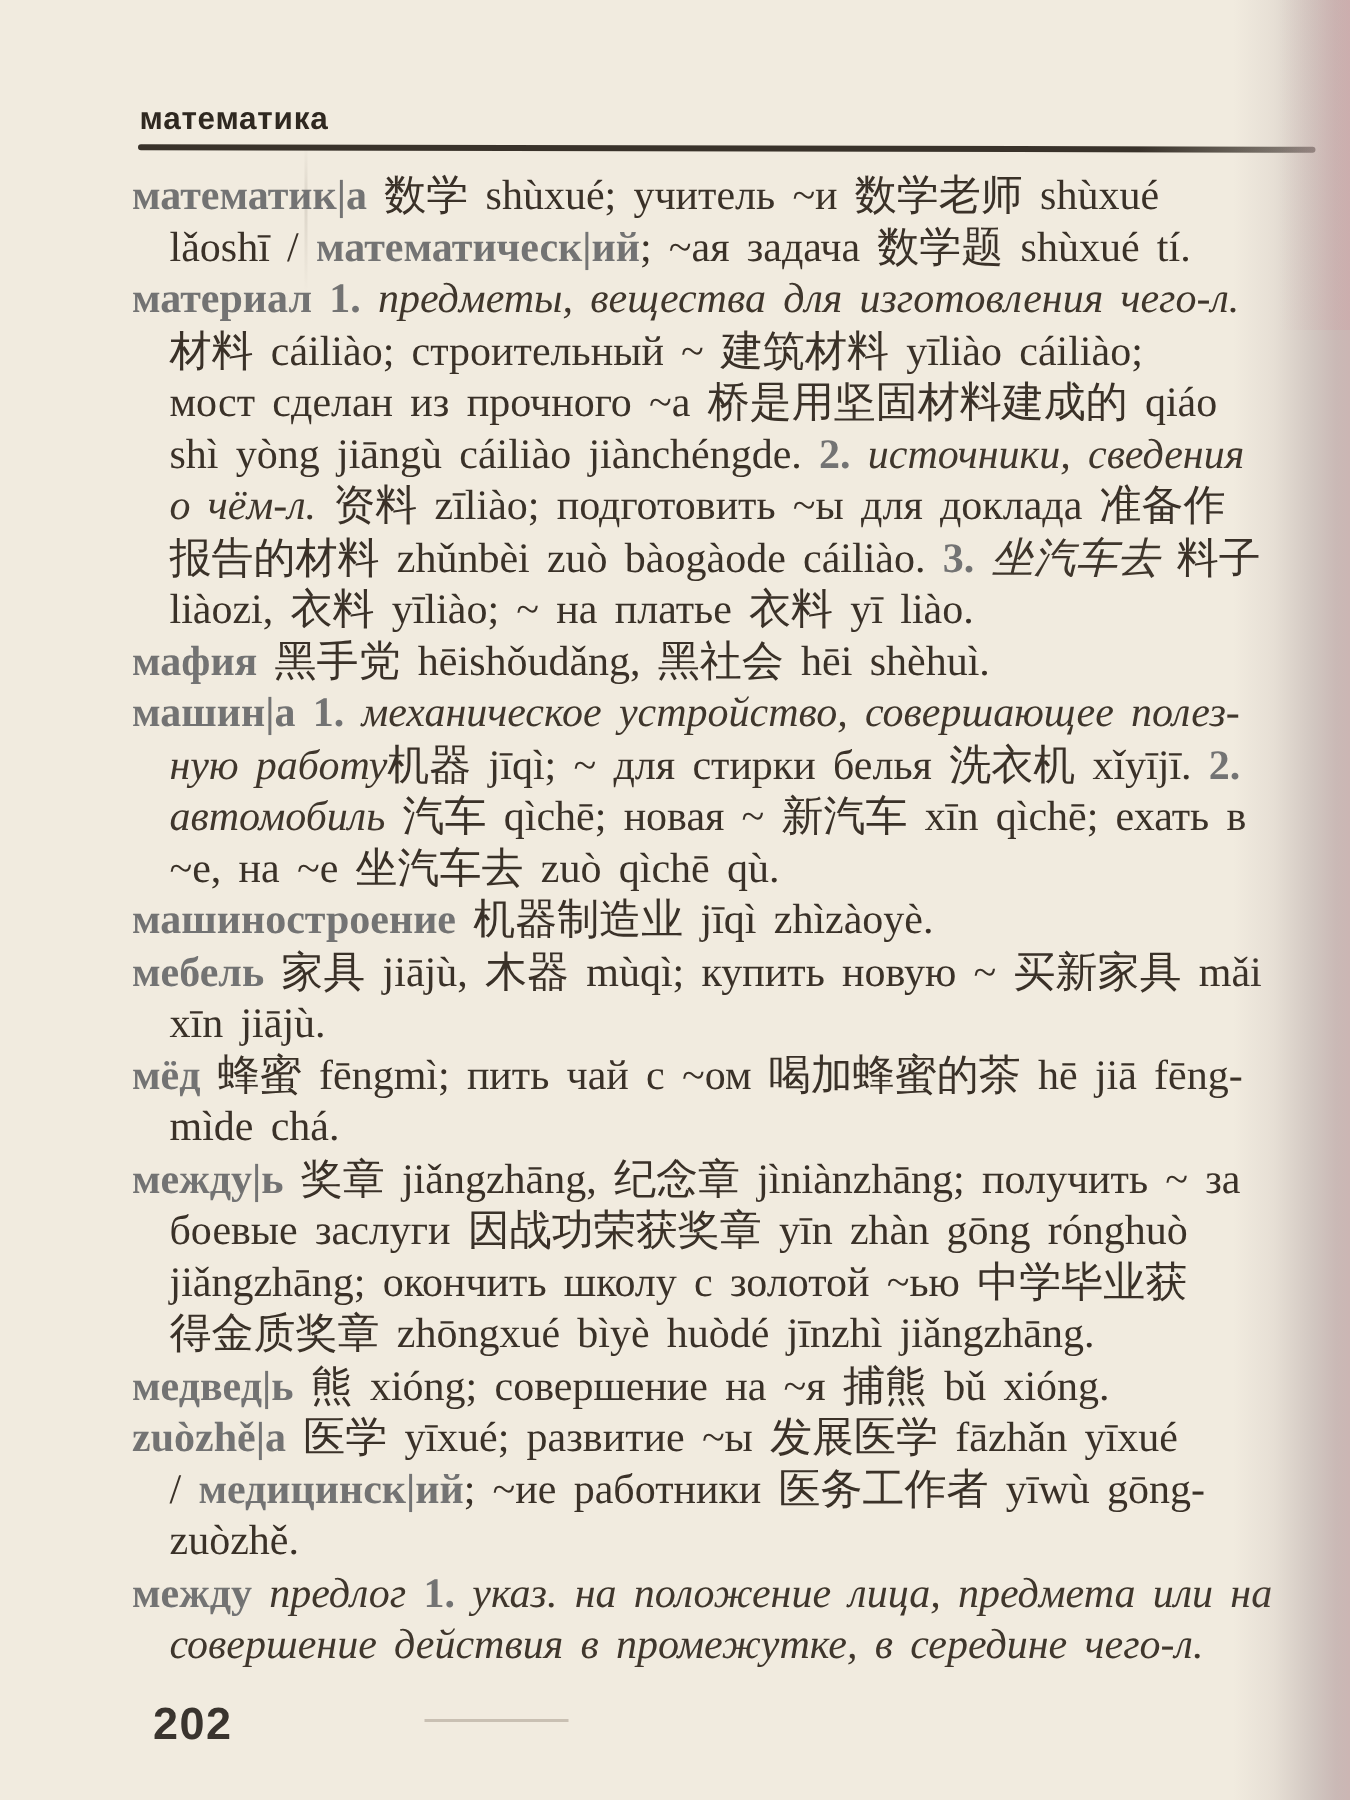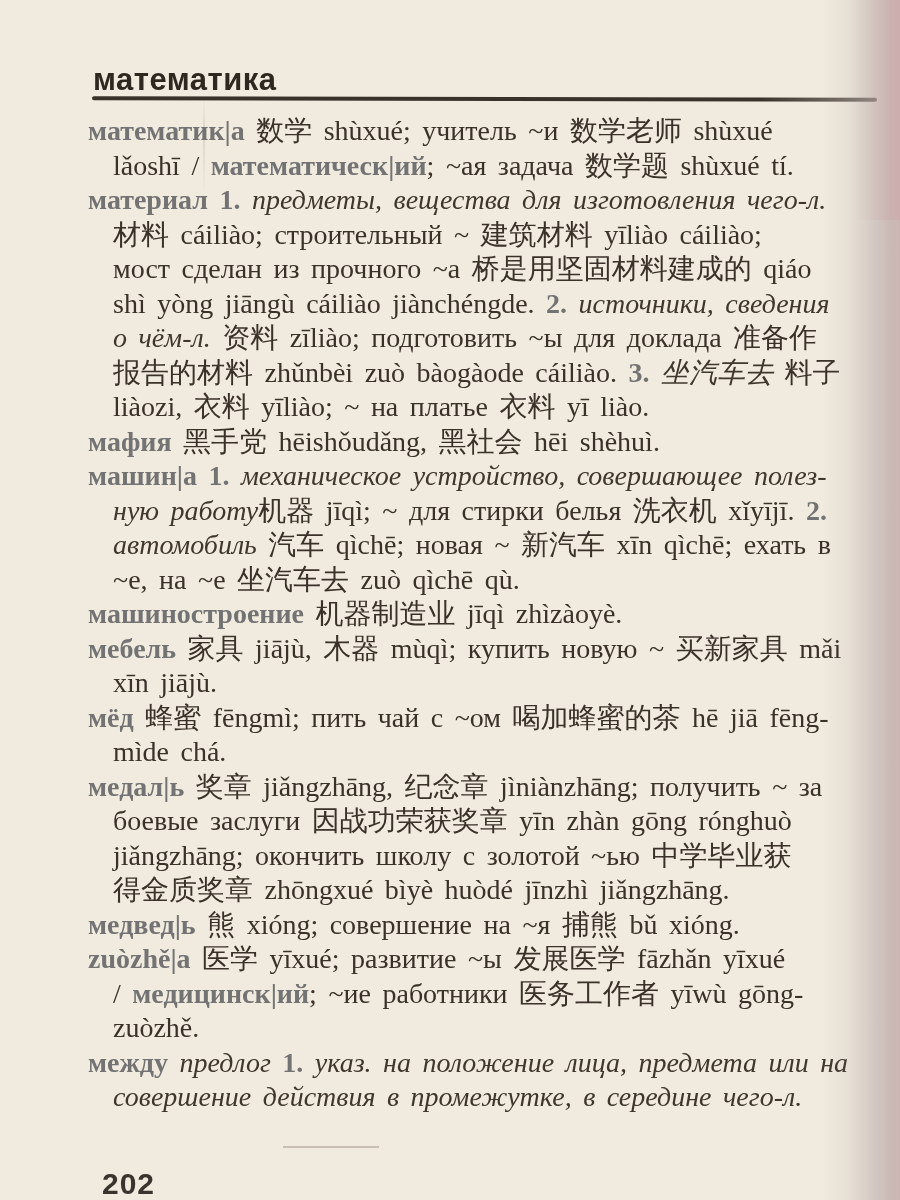--- a/index.html
+++ b/index.html
@@ -40,21 +40,21 @@
     top: 0; right: 0;
     width: 100%; height: 220px;
     background: linear-gradient(to right, rgba(205,150,150,0) 40%, rgba(205,150,155,0.25) 100%);
   }
   .running-head {
     position: absolute;
     left: 93px;
     top: 64px;
     font-family: "Liberation Sans", "DejaVu Sans", sans-serif;
     font-weight: bold;
-    font-size: 31px;
+    font-size: 21px;
     line-height: 32px;
     color: #2f2820;
     letter-spacing: 0.5px;
     z-index: 2;
   }
   .header-rule {
     position: absolute;
     left: 92px;
     top: 97px;
     width: 785px;
@@ -85,21 +85,20 @@
   .page-number {
     position: absolute;
     left: 102px;
     top: 1133px;
     font-family: "Liberation Sans", "DejaVu Sans", sans-serif;
     font-weight: bold;
     font-size: 30px;
     color: #3a342e;
     letter-spacing: 1px;
     z-index: 2;
-    margin-top: 34px;
   }
   .scratch-line {
     position: absolute;
     left: 283px;
     top: 1146px;
     width: 96px;
     height: 2px;
     background: rgba(125,113,96,0.35);
     z-index: 2;
   }
@@ -137,21 +136,21 @@
       <div class="line"><span class="seg-b">мафия</span><span> 黑手党 hēishǒudǎng, 黑社会 hēi shèhuì.</span></div>
       <div class="line"><span class="seg-b">машин|а 1.</span><span class="seg-i"> механическое устройство, совершающее полез-</span></div>
       <div class="line indent"><span class="seg-i">ную работу</span><span>机器 jīqì; ~ для стирки белья 洗衣机 xǐyījī. </span><span class="seg-b">2.</span></div>
       <div class="line indent"><span class="seg-i">автомобиль</span><span> 汽车 qìchē; новая ~ 新汽车 xīn qìchē; ехать в</span></div>
       <div class="line indent"><span>~е, на ~е 坐汽车去 zuò qìchē qù.</span></div>
       <div class="line"><span class="seg-b">машиностроение</span><span> 机器制造业 jīqì zhìzàoyè.</span></div>
       <div class="line"><span class="seg-b">мебель</span><span> 家具 jiājù, 木器 mùqì; купить новую ~ 买新家具 mǎi</span></div>
       <div class="line indent"><span>xīn jiājù.</span></div>
       <div class="line"><span class="seg-b">мёд</span><span> 蜂蜜 fēngmì; пить чай с ~ом 喝加蜂蜜的茶 hē jiā fēng-</span></div>
       <div class="line indent"><span>mìde chá.</span></div>
-      <div class="line"><span class="seg-b">медал|ь</span><span> 奖章 jiǎngzhāng, 纪念章 jìniànzhāng; получить ~ за</span></div>
+      <div class="line"><span class="seg-b">между|ь</span><span> 奖章 jiǎngzhāng, 纪念章 jìniànzhāng; получить ~ за</span></div>
       <div class="line indent"><span>боевые заслуги 因战功荣获奖章 yīn zhàn gōng rónghuò</span></div>
       <div class="line indent"><span>jiǎngzhāng; окончить школу с золотой ~ью 中学毕业获</span></div>
       <div class="line indent"><span>得金质奖章 zhōngxué bìyè huòdé jīnzhì jiǎngzhāng.</span></div>
       <div class="line"><span class="seg-b">медвед|ь</span><span> 熊 xióng; совершение на ~я 捕熊 bǔ xióng.</span></div>
       <div class="line"><span class="seg-b">zuòzhě|а</span><span> 医学 yīxué; развитие ~ы 发展医学 fāzhǎn yīxué</span></div>
       <div class="line indent"><span>/ </span><span class="seg-b">медицинск|ий</span><span>; ~ие работники 医务工作者 yīwù gōng-</span></div>
       <div class="line indent"><span>zuòzhě.</span></div>
       <div class="line"><span class="seg-b">между</span><span class="seg-i"> предлог</span><span class="seg-b"> 1.</span><span class="seg-i"> указ. на положение лица, предмета или на</span></div>
       <div class="line indent"><span class="seg-i">совершение действия в промежутке, в середине чего-л.</span></div>
     </div>

